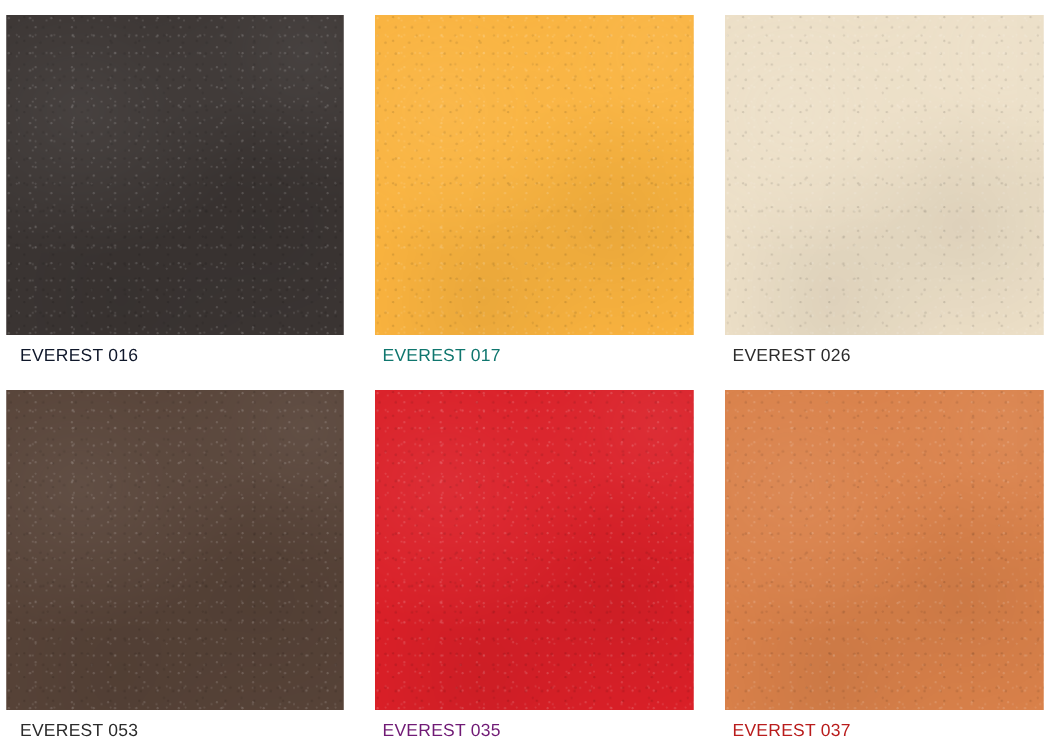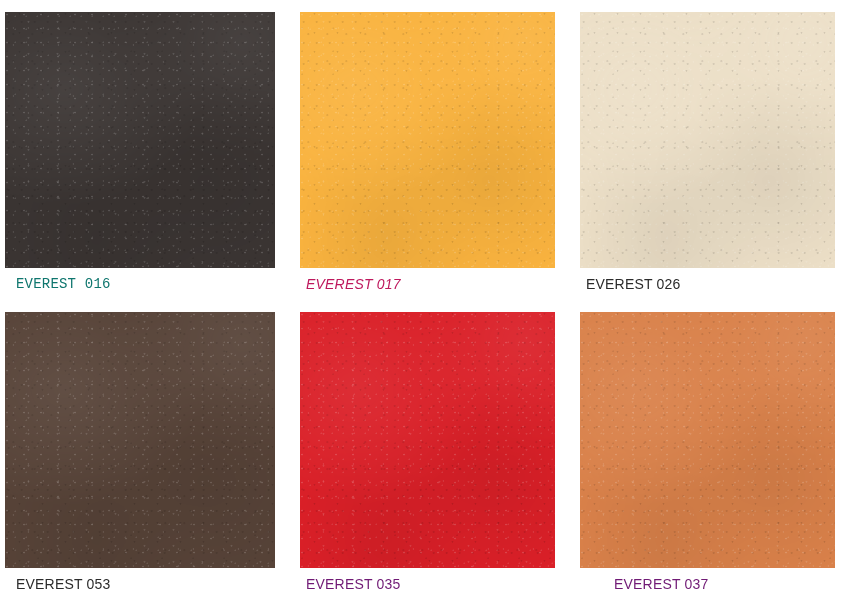--- a/index.html
+++ b/index.html
@@ -105,26 +105,26 @@
 </style>
 </head>
 <body>
 
 <div id="swatch-sheet" style="background: rgb(255, 255, 255);">
 
   <div class="swatch-row" id="swatch-row-1">
 
     <div class="swatch-cell col-1">
       <div class="swatch-chip" style="background-color: rgb(59, 53, 51);"></div>
-      <div class="swatch-label" style="color: #0f766e; font-family: Liberation Mono, monospace;">EVEREST 016</div>
+      <div class="swatch-label" style="color: #0f172a;">EVEREST 016</div>
     </div>
 
     <div class="swatch-cell col-2">
       <div class="swatch-chip" style="background-color: rgb(249, 179, 63);"></div>
-      <div class="swatch-label" style="color: #be185d; font-style: italic;">EVEREST 017</div>
+      <div class="swatch-label" style="color: #0f766e;">EVEREST 017</div>
     </div>
 
     <div class="swatch-cell col-3">
       <div class="swatch-chip" style="background-color: rgb(236, 223, 199);"></div>
       <div class="swatch-label" style="color: rgb(43, 43, 43); text-align: center;">EVEREST 026</div>
     </div>
 
   </div>
 
   <div class="swatch-row" id="swatch-row-2">
@@ -134,18 +134,18 @@
       <div class="swatch-label" style="color: rgb(43, 43, 43);">EVEREST 053</div>
     </div>
 
     <div class="swatch-cell col-2">
       <div class="swatch-chip" style="background-color: rgb(218, 32, 40);"></div>
       <div class="swatch-label" style="color: #701a75;">EVEREST 035</div>
     </div>
 
     <div class="swatch-cell col-3">
       <div class="swatch-chip" style="background-color: rgb(217, 129, 74);"></div>
-      <div class="swatch-label" style="color: #701a75; margin-left: 28px;">EVEREST 037</div>
+      <div class="swatch-label" style="color: #b91c1c;">EVEREST 037</div>
     </div>
 
   </div>
 
 </div>
 
 </body></html>

